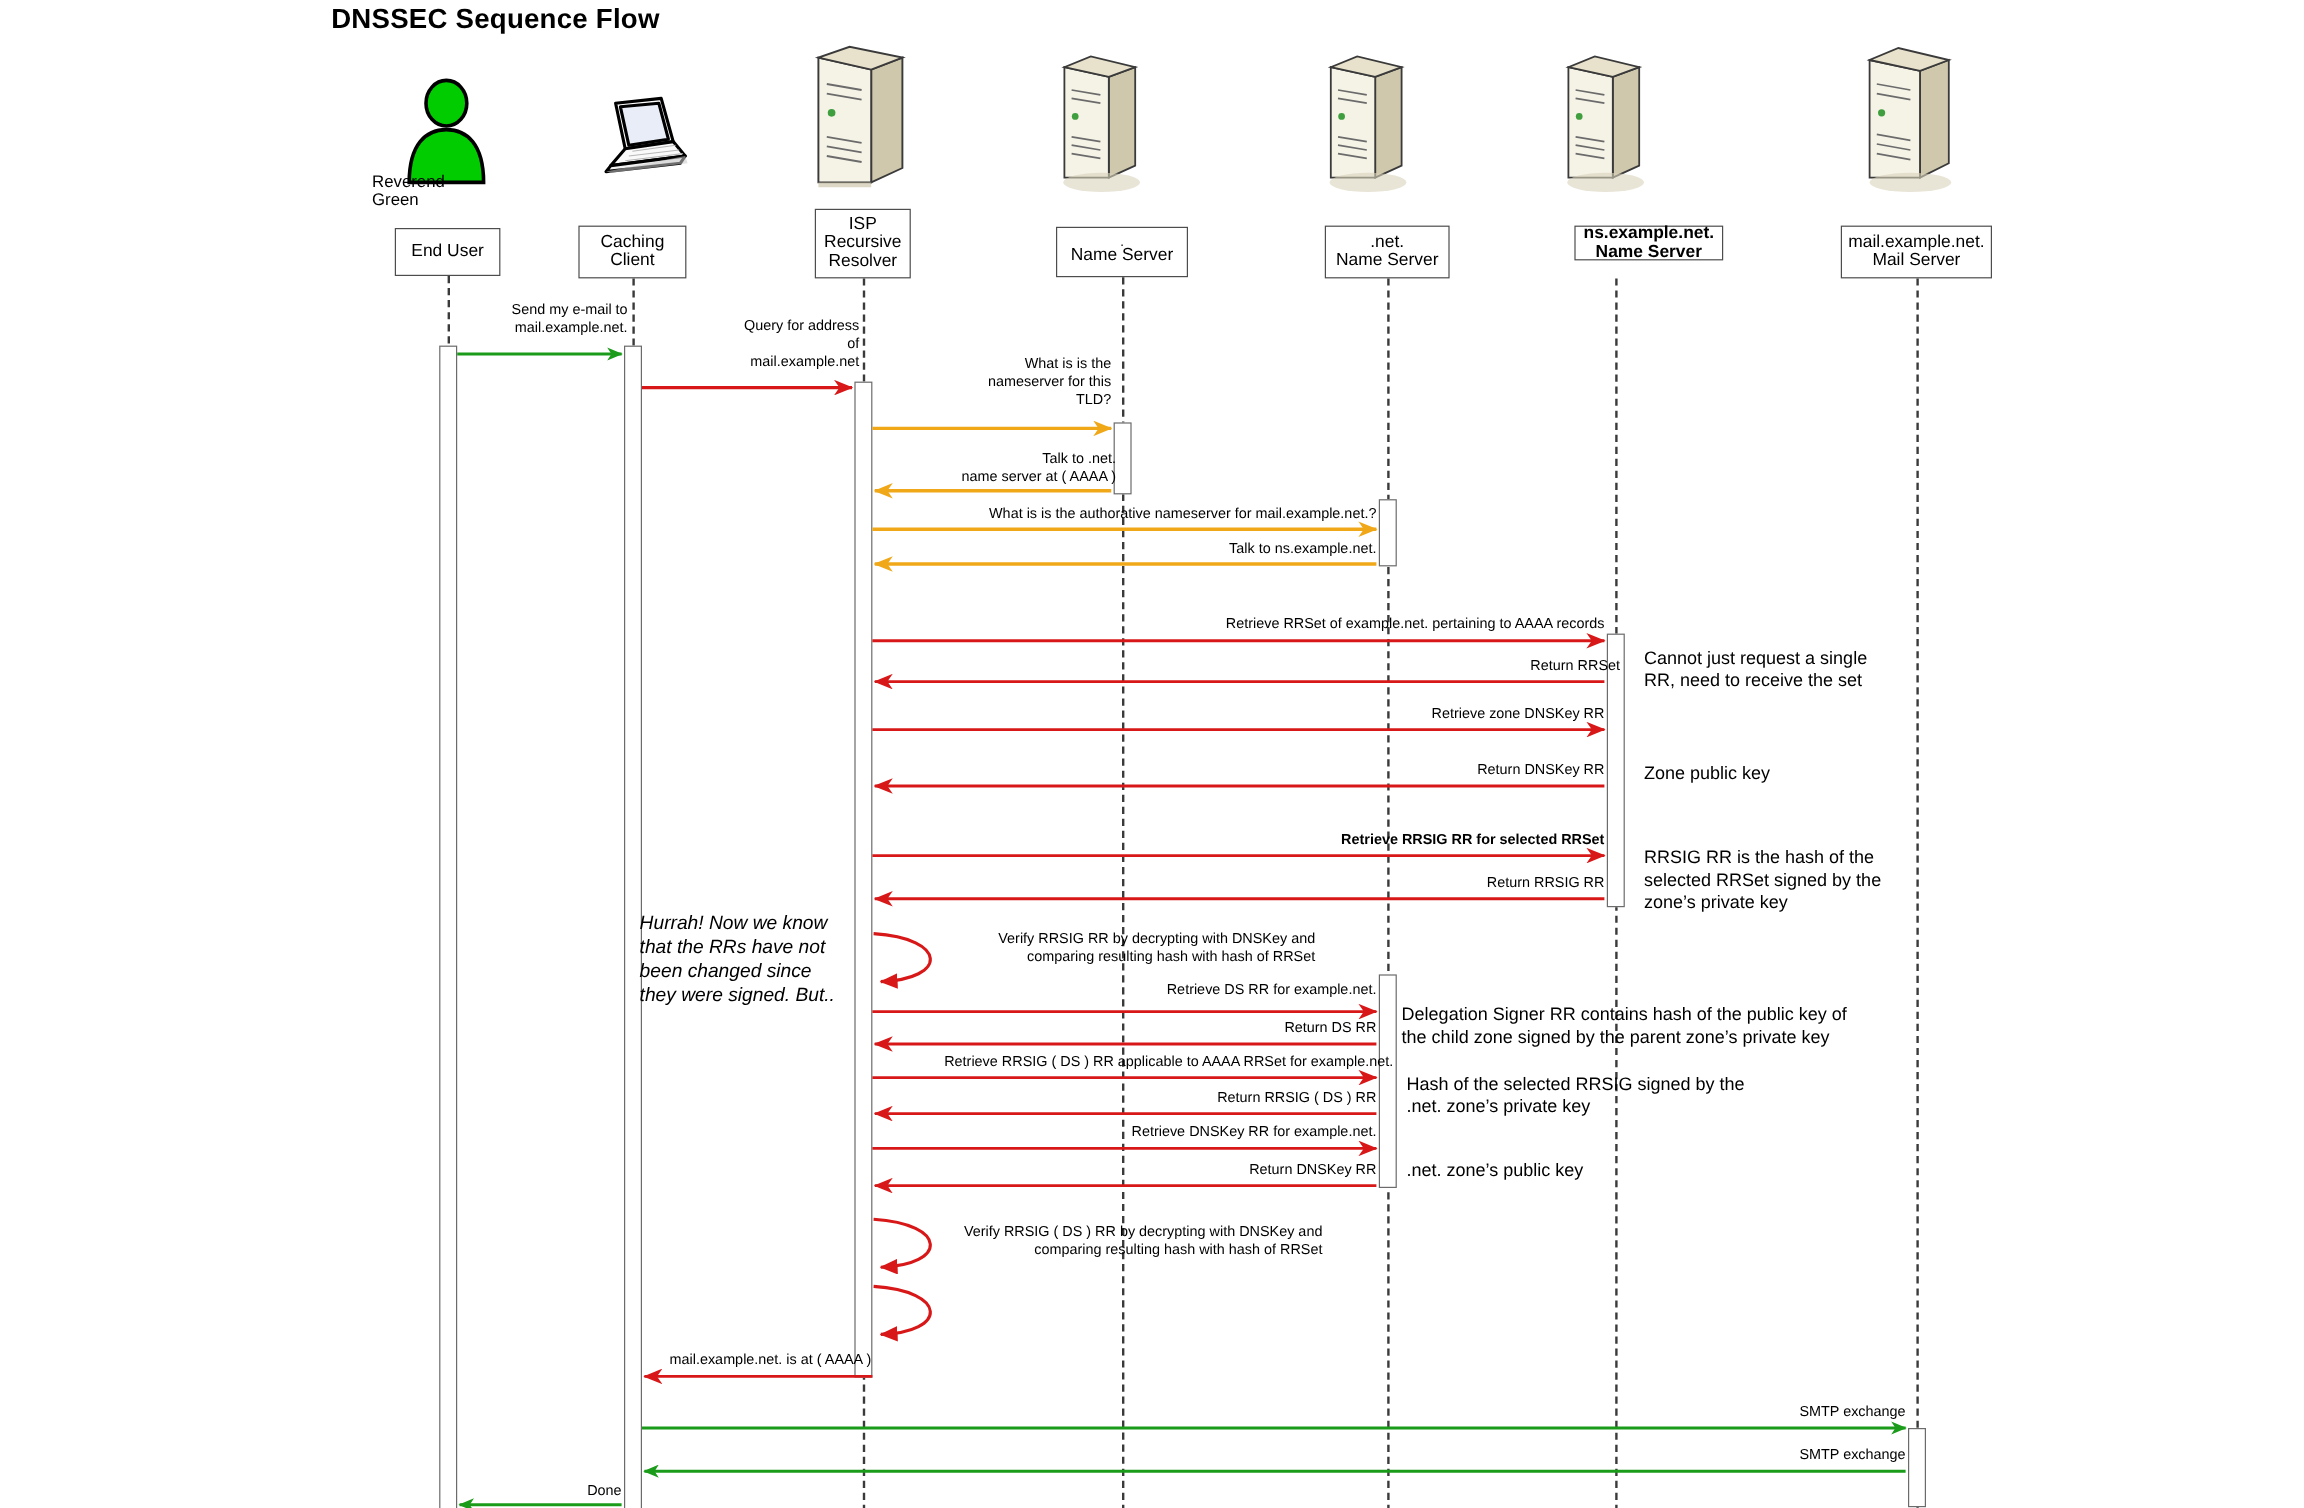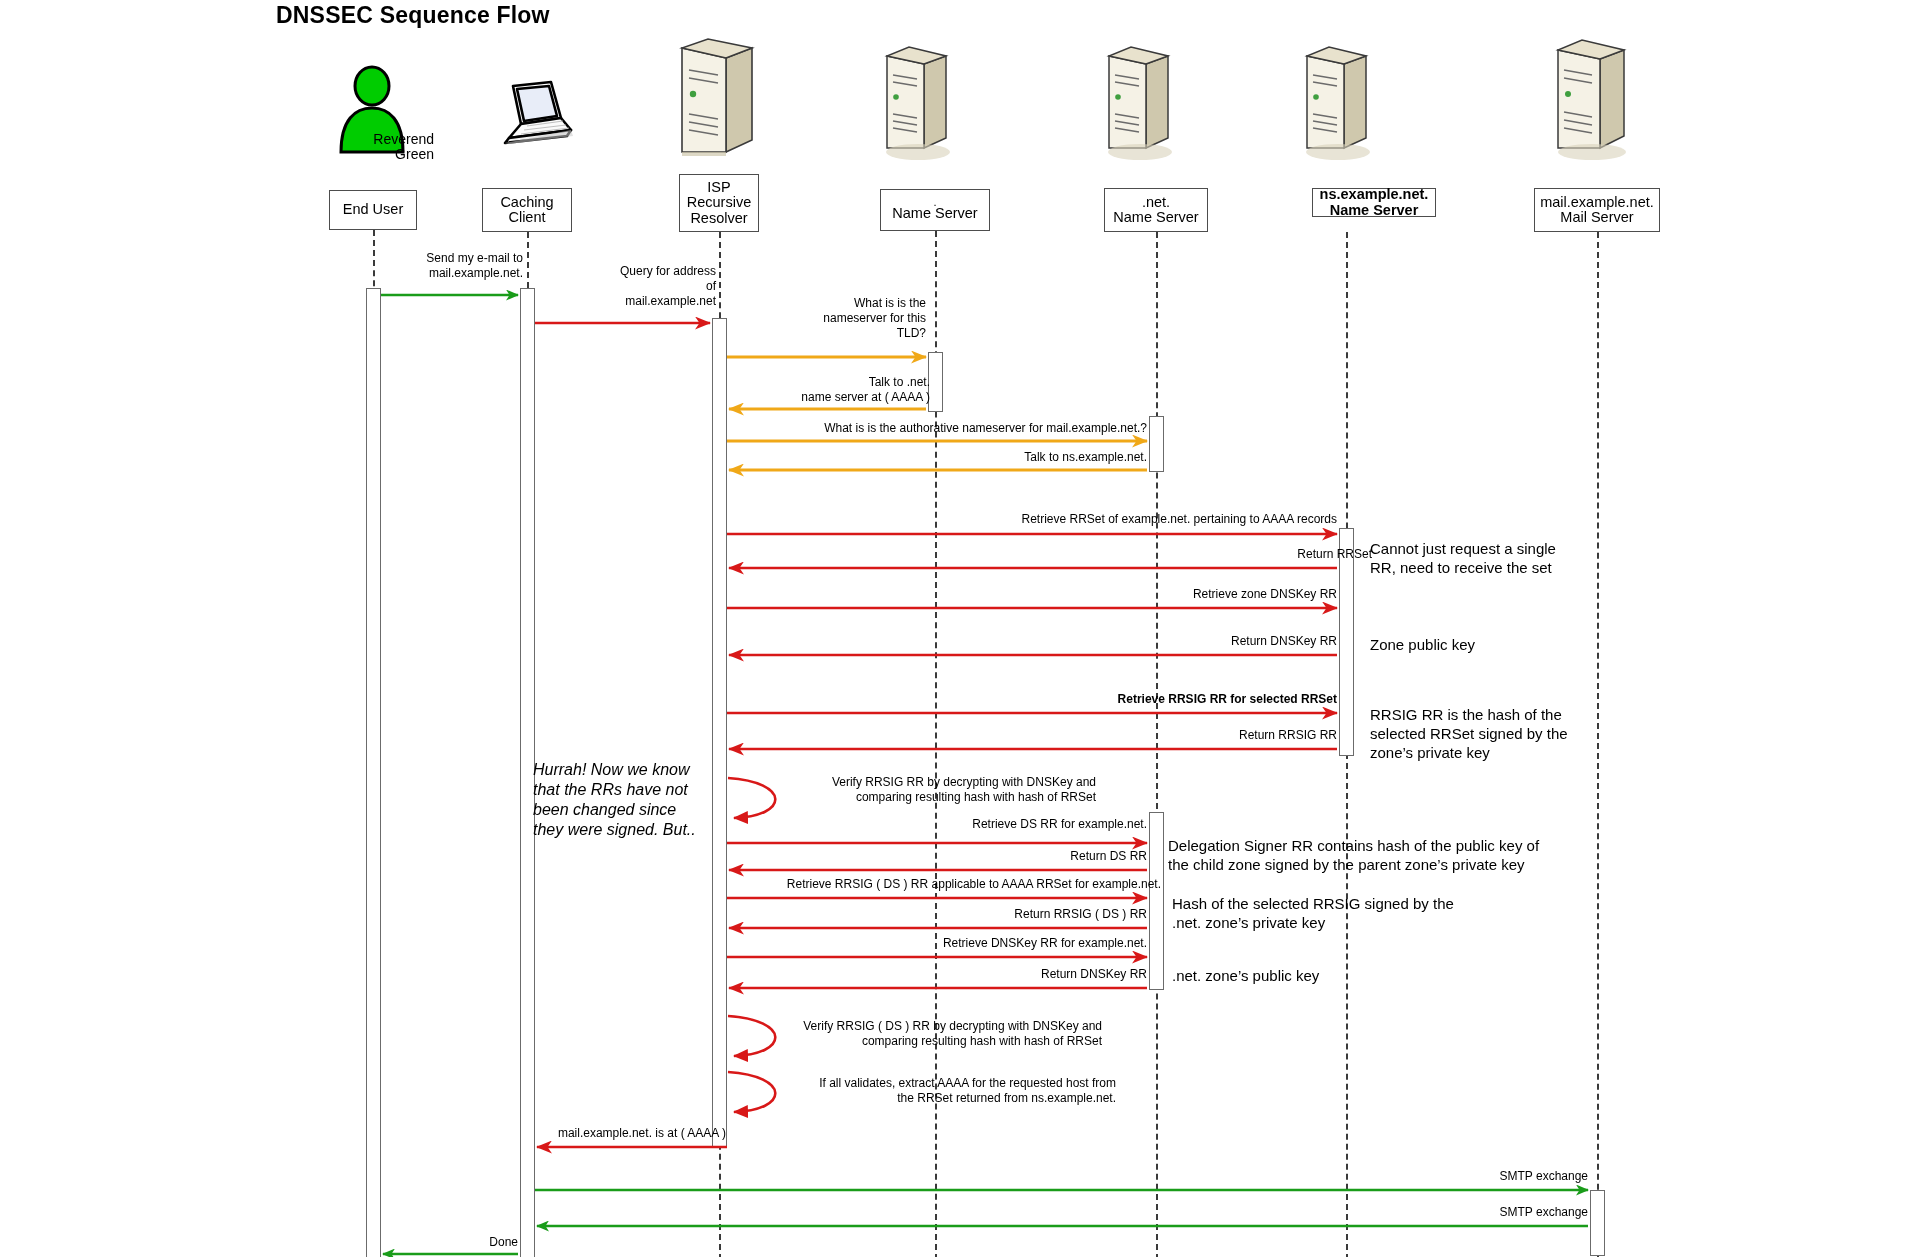--- a/index.html
+++ b/index.html
@@ -7,21 +7,21 @@
   body{width:1920px;height:1257px;position:relative;overflow:hidden;
        font-family:"Liberation Sans","DejaVu Sans",sans-serif;color:#000;}
   #stage{position:absolute;left:0;top:0;width:1920px;height:1257px;}
 
   
   #title{position:absolute;left:276px;top:2px;font-size:23px;font-weight:bold;
          letter-spacing:.2px;white-space:nowrap;}
 
   
   .actor-icon{position:absolute;}
-  .actor-caption{position:absolute;text-align:right;font-size:14px;line-height:15px;}
+  .actor-caption{position:absolute;text-align:left;font-size:14px;line-height:15px;margin-top:12px;}
 
   
   .head{position:absolute;border:1.5px solid #4d4d4d;background:#fff;
         display:flex;align-items:center;justify-content:center;text-align:center;
         font-size:14.5px;line-height:15.5px;box-sizing:border-box;padding:2px 4px;}
 
   
   .lifeline{position:absolute;width:0;border-left:2px dashed #3a3a3a;}
 
   
@@ -320,21 +320,21 @@
   <div class="lbl" style="left:728px;top:375px;width:202px;">
     <span>Talk to .net.</span><br>
     <span>name server at ( AAAA )</span>
   </div>
 
   <div class="lbl" style="left:729px;top:421px;width:418px;">What is is the authorative nameserver for mail.example.net.?</div>
 
   <div class="lbl" style="left:729px;top:450px;width:418px;">Talk to ns.example.net.</div>
 
   <div class="lbl" style="left:729px;top:512px;width:608px;">Retrieve RRSet of  example.net. pertaining to AAAA records</div>
-  <div class="lbl" style="left:764px;top:547px;width:608px;">Return RRSet</div>
+  <div class="lbl" style="left:742px;top:547px;width:608px;">Return RRSet</div>
   <div class="lbl" style="left:729px;top:587px;width:608px;">Retrieve zone DNSKey  RR</div>
   <div class="lbl" style="left:729px;top:634px;width:608px;">Return DNSKey RR</div>
   <div class="lbl" style="left:729px;top:692px;width:608px;font-weight:bold;">Retrieve RRSIG RR for selected RRSet</div>
   <div class="lbl" style="left:729px;top:728px;width:608px;">Return RRSIG RR</div>
 
   <div class="lbl" style="left:786px;top:775px;width:310px;">
     <span>Verify RRSIG RR by decrypting with DNSKey and</span><br>
     <span>comparing resulting hash with hash of RRSet</span>
   </div>
 
@@ -343,24 +343,20 @@
   <div class="lbl" style="left:715px;top:877px;width:446px;">Retrieve RRSIG ( DS ) RR applicable to AAAA RRSet for example.net.</div>
   <div class="lbl" style="left:729px;top:907px;width:418px;">Return RRSIG ( DS ) RR</div>
   <div class="lbl" style="left:729px;top:936px;width:418px;">Retrieve DNSKey RR for example.net.</div>
   <div class="lbl" style="left:729px;top:967px;width:418px;">Return DNSKey RR</div>
 
   <div class="lbl" style="left:786px;top:1019px;width:316px;">
     <span>Verify RRSIG ( DS ) RR by decrypting with DNSKey and</span><br>
     <span>comparing resulting hash with hash of RRSet</span>
   </div>
 
-  <div class="lbl" style="left:786px;top:1076px;width:330px;">
-    <span>If all validates, extract AAAA for the requested host from</span><br>
-    <span>the RRSet returned from ns.example.net.</span>
-  </div>
 
   <div class="lbl" style="left:534px;top:1126px;width:192px;">mail.example.net. is at ( AAAA )</div>
 
   <div class="lbl" style="left:536px;top:1169px;width:1052px;">SMTP exchange</div>
   <div class="lbl" style="left:536px;top:1205px;width:1052px;">SMTP exchange</div>
   <div class="lbl" style="left:384px;top:1235px;width:134px;">Done</div>
 
   <div class="note" style="left:1370px;top:539px;width:240px;">
     <span>Cannot just request a single</span><br>
     <span>RR, need to receive the set</span>

